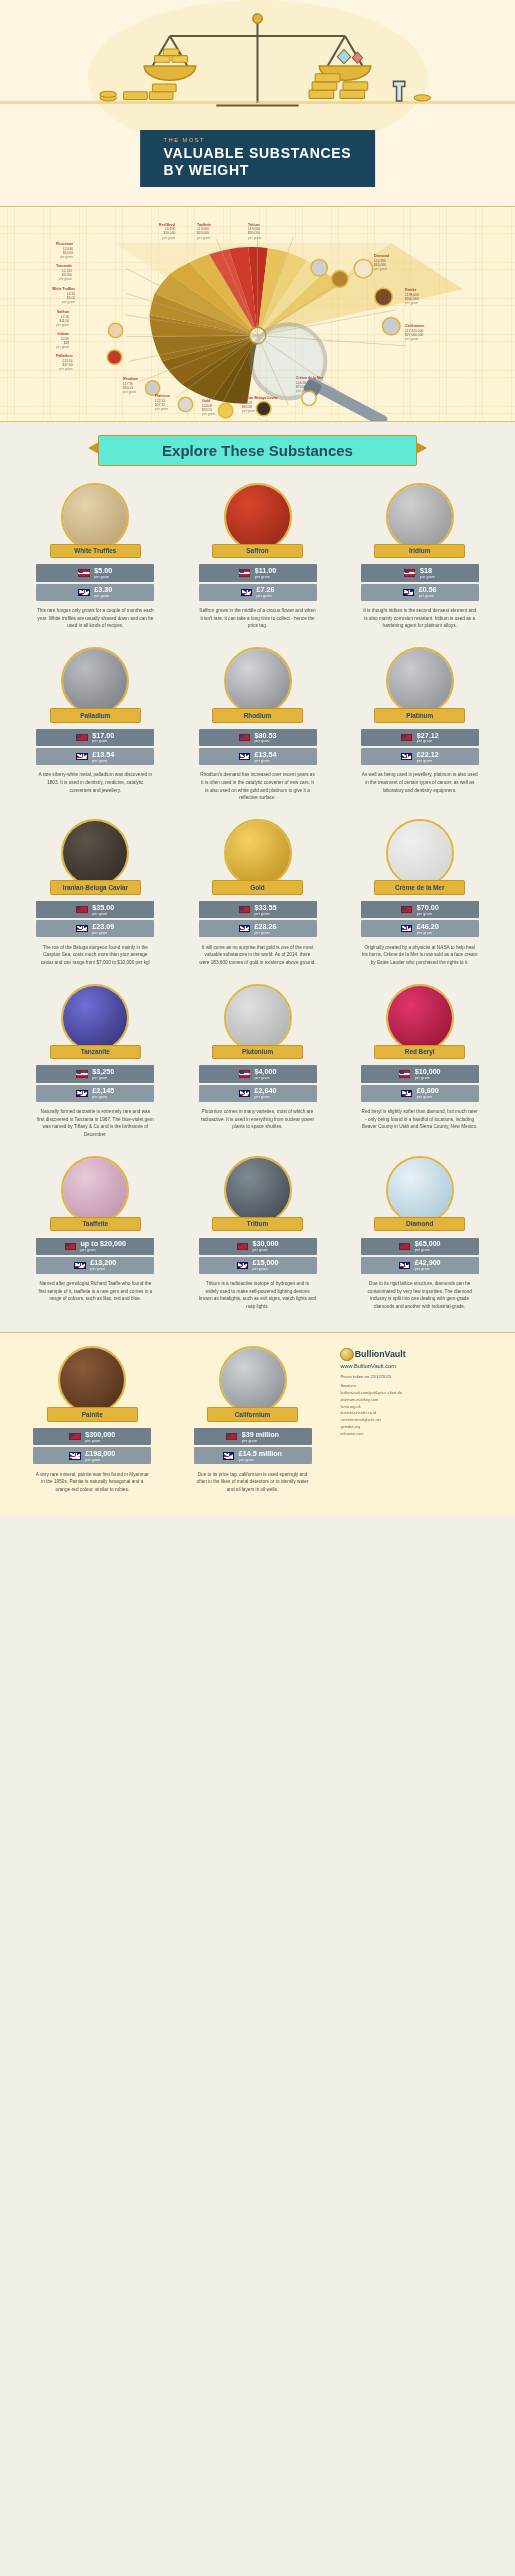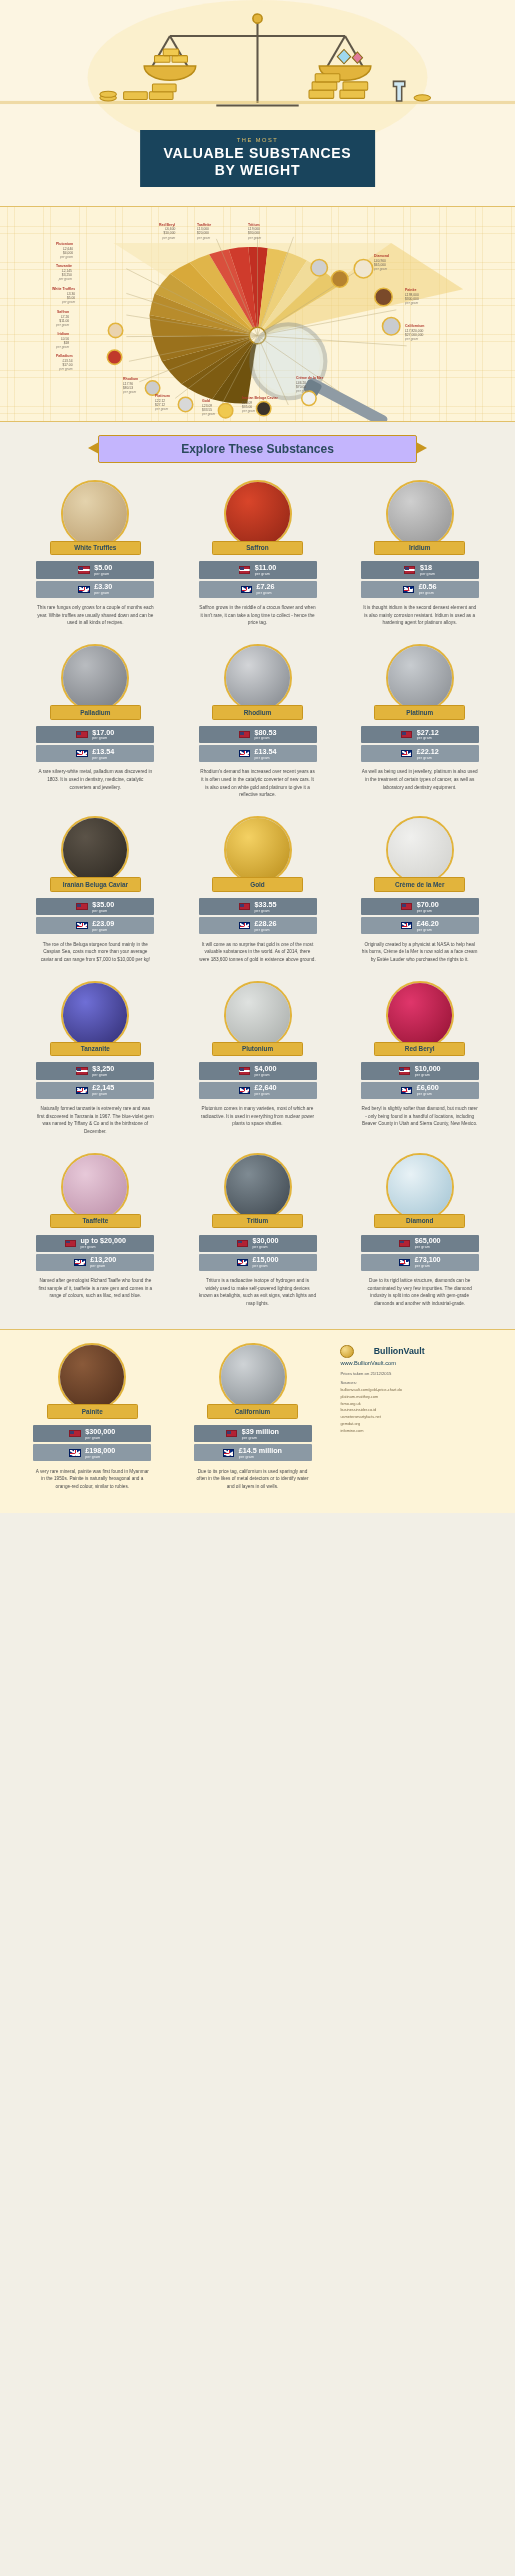--- a/index.html
+++ b/index.html
@@ -19,21 +19,20 @@
     overflow: hidden;
   }
   .hero-art { position: absolute; inset: 0; }
   .hero-title-box {
     position: absolute;
     left: 50%; transform: translateX(-50%);
     top: 130px;
     background: #19445c;
     color: #fff;
     padding: 7.2px 24px 8.2px;
-    text-align: center;
     min-width: 216px;
   }
   .hero-kicker {
     font-size: 5.7px; letter-spacing: 1.5px; color: #e2c068; margin-bottom: 2.1px;
   }
   .hero-title {
     font-size: 14px; font-weight: bold; letter-spacing: 0.7px; line-height: 1.18;
   }
   .hero-title .l2 { display:block; }
 
@@ -58,26 +57,26 @@
   }
   .label .nm { font-weight: bold; color: #b03a2e; font-size: 3.5px; display:block; }
   .label .pr { display:block; color:#6b6154; }
   .label .unit { display:block; color:#8b8375; font-style: italic; }
   .label.r { text-align: right; }
 
   
   .explore {
     margin: 13.4px auto 5.2px;
     width: 319px;
-    background: #c4b5fd;
+    background: #5eead4;
     border: 1.5px solid #c8961f;
     border-radius: 2.1px;
     text-align: center;
     padding: 5.7px 0 6.2px;
-    font-size: 12px;
+    font-size: 15px;
     font-weight: bold;
     color: #2b4a5e;
     position: relative;
   }
   .ribbon-l, .ribbon-r {
     position: absolute; top: 5.2px; width: 0; height: 0;
     border-top: 6.7px solid transparent; border-bottom: 6.7px solid transparent;
   }
   .ribbon-l { left: -11.3px; border-right: 11.3px solid #c8961f; }
   .ribbon-r { right: -11.3px; border-left: 11.3px solid #c8961f; }
@@ -160,21 +159,21 @@
   .footer {
     background: #fdf4d8;
     border-top: 1.5px solid #e2c068;
     display: flex;
     padding: 9.3px 0 14.4px;
     justify-content: center;
     gap: 5.2px;
   }
   .footer .card { padding-top: 0; }
   .foot-info { width: 165px; padding: 5.2px 2.1px 0 5.2px; }
-  .brand { display:flex; align-items:center; gap:20px; }
+  .brand { display:flex; align-items:center; gap:1px; }
   .brand-mark {
     width: 13.4px; height: 13.4px; border-radius: 50%;
     background: radial-gradient(circle at 32% 30%, #f6dd8e, #c8961f);
     border: 0.5px solid #a87d16;
   }
   .brand-name { font-size: 8.8px; font-weight: bold; color: #19445c; }
   .brand-url { font-size: 5.7px; color: #19445c; margin: 2.1px 0 5.2px 0; }
   .foot-note { font-size: 4.2px; color: #5a5a5a; margin-bottom: 4.1px; }
   .src-title { font-size: 4.2px; color: #5a5a5a; margin-bottom: 1.5px; }
   .src-list { list-style: none; font-size: 3.9px; color: #7b6a4a; line-height: 1.75; }
@@ -863,21 +862,21 @@
           <div class="price-row alt">
             <span class="flag uk">
               <span class="flag-cross">
                 <span class="h"></span>
                 <span class="v"></span>
                 <span class="h2"></span>
                 <span class="v2"></span>
               </span>
             </span>
             <div class="price-txt">
-              <div class="price-amt">£73,100</div>
+              <div class="price-amt">£42,900</div>
               <div class="price-unit">per gram</div>
             </div>
           </div>
         </div>
         <div class="blurb">Due to its rigid lattice structure, diamonds can be contaminated by very few impurities. The diamond industry is split into one dealing with gem-grade diamonds and another with industrial-grade.</div>
       </div>
     </div>
 
   <div class="footer">
     <div id="footer-cards" style="display:flex;gap:5.2px;">

